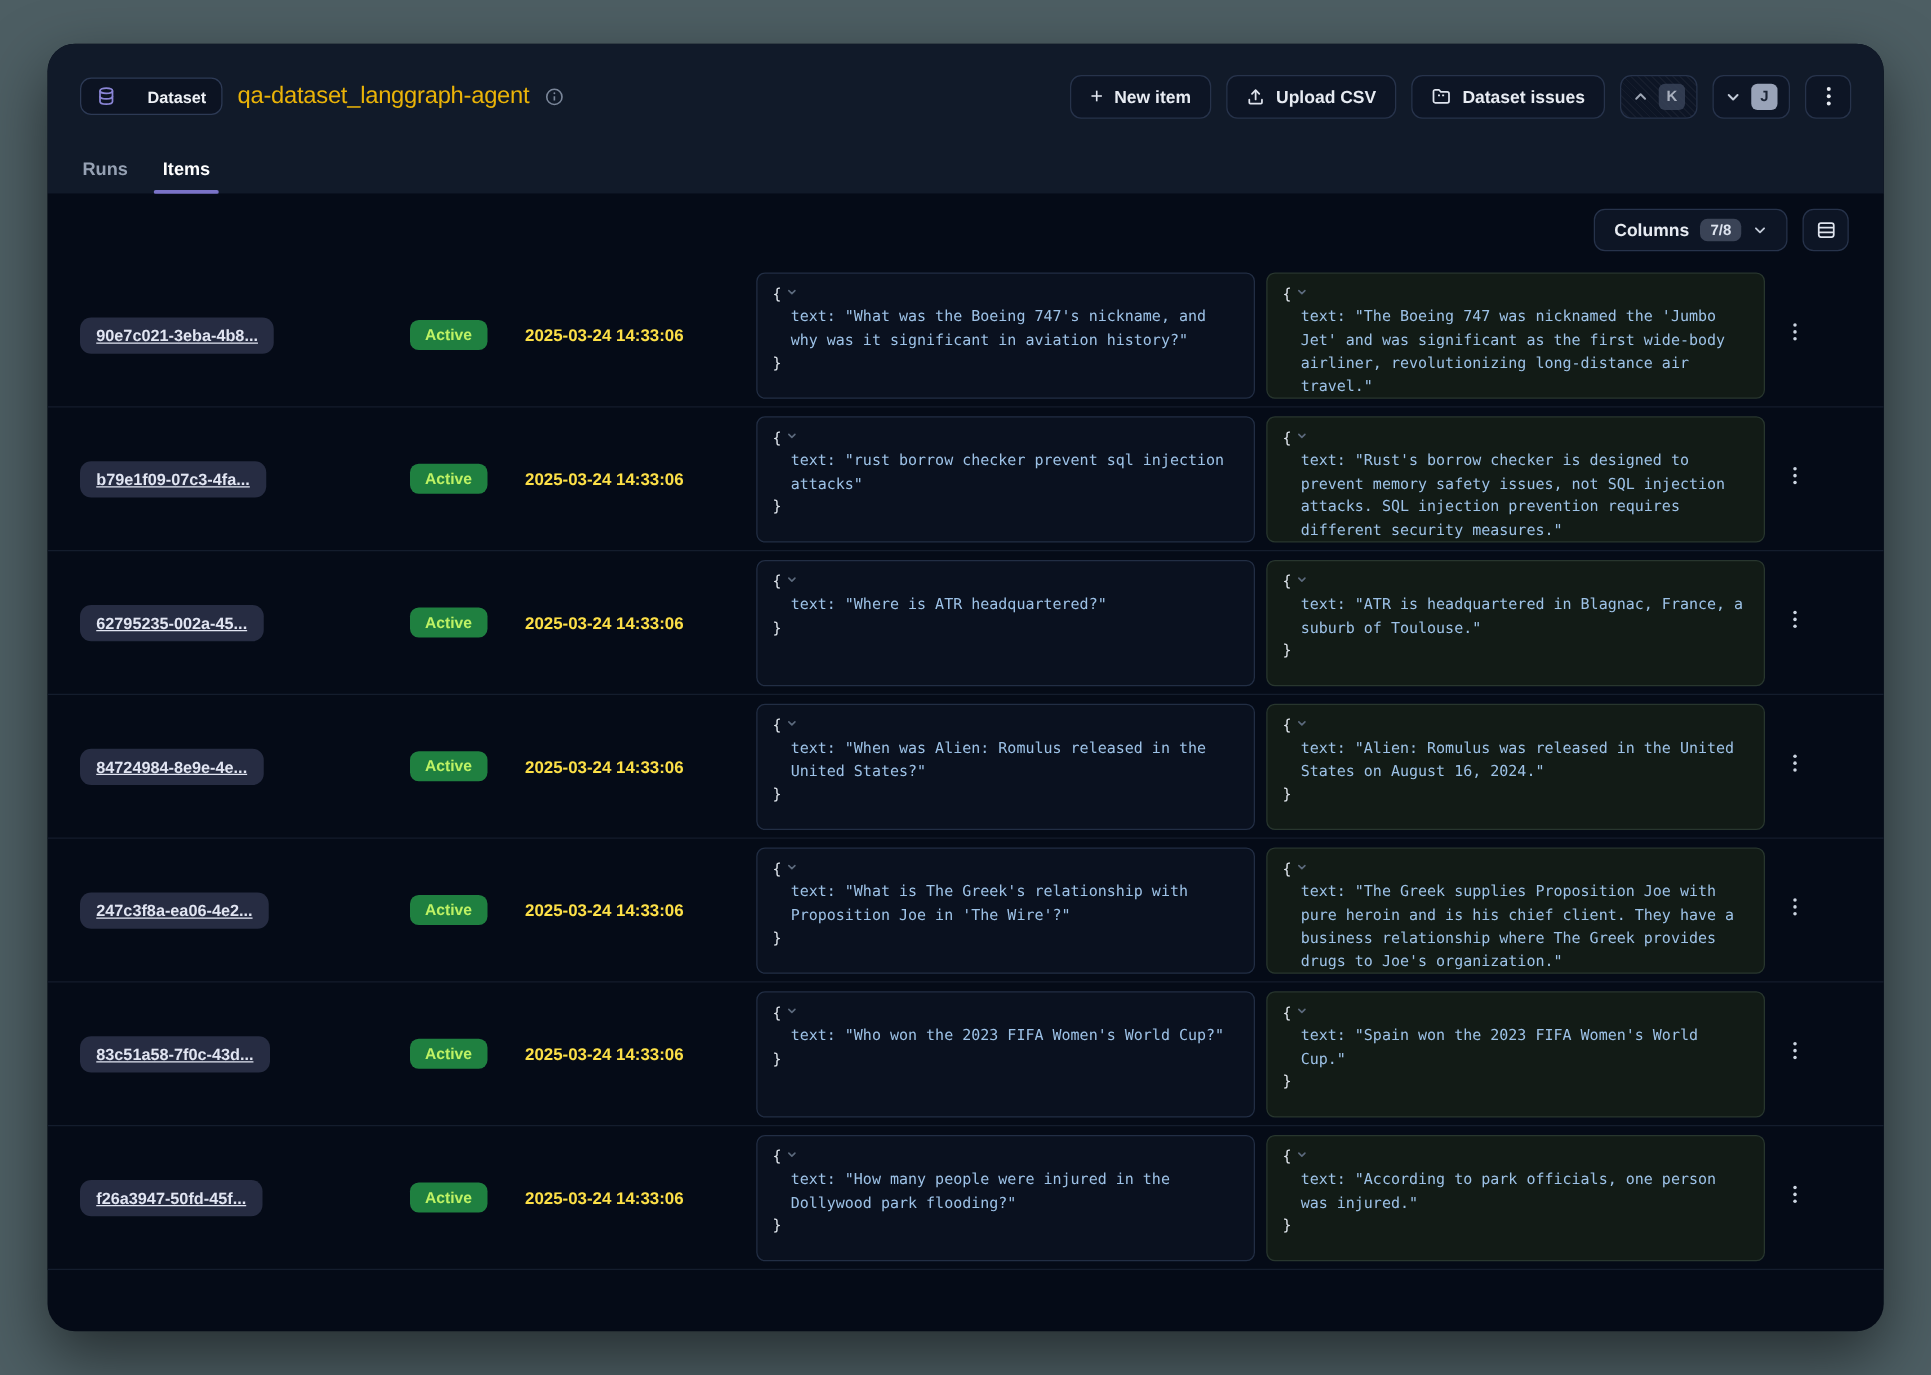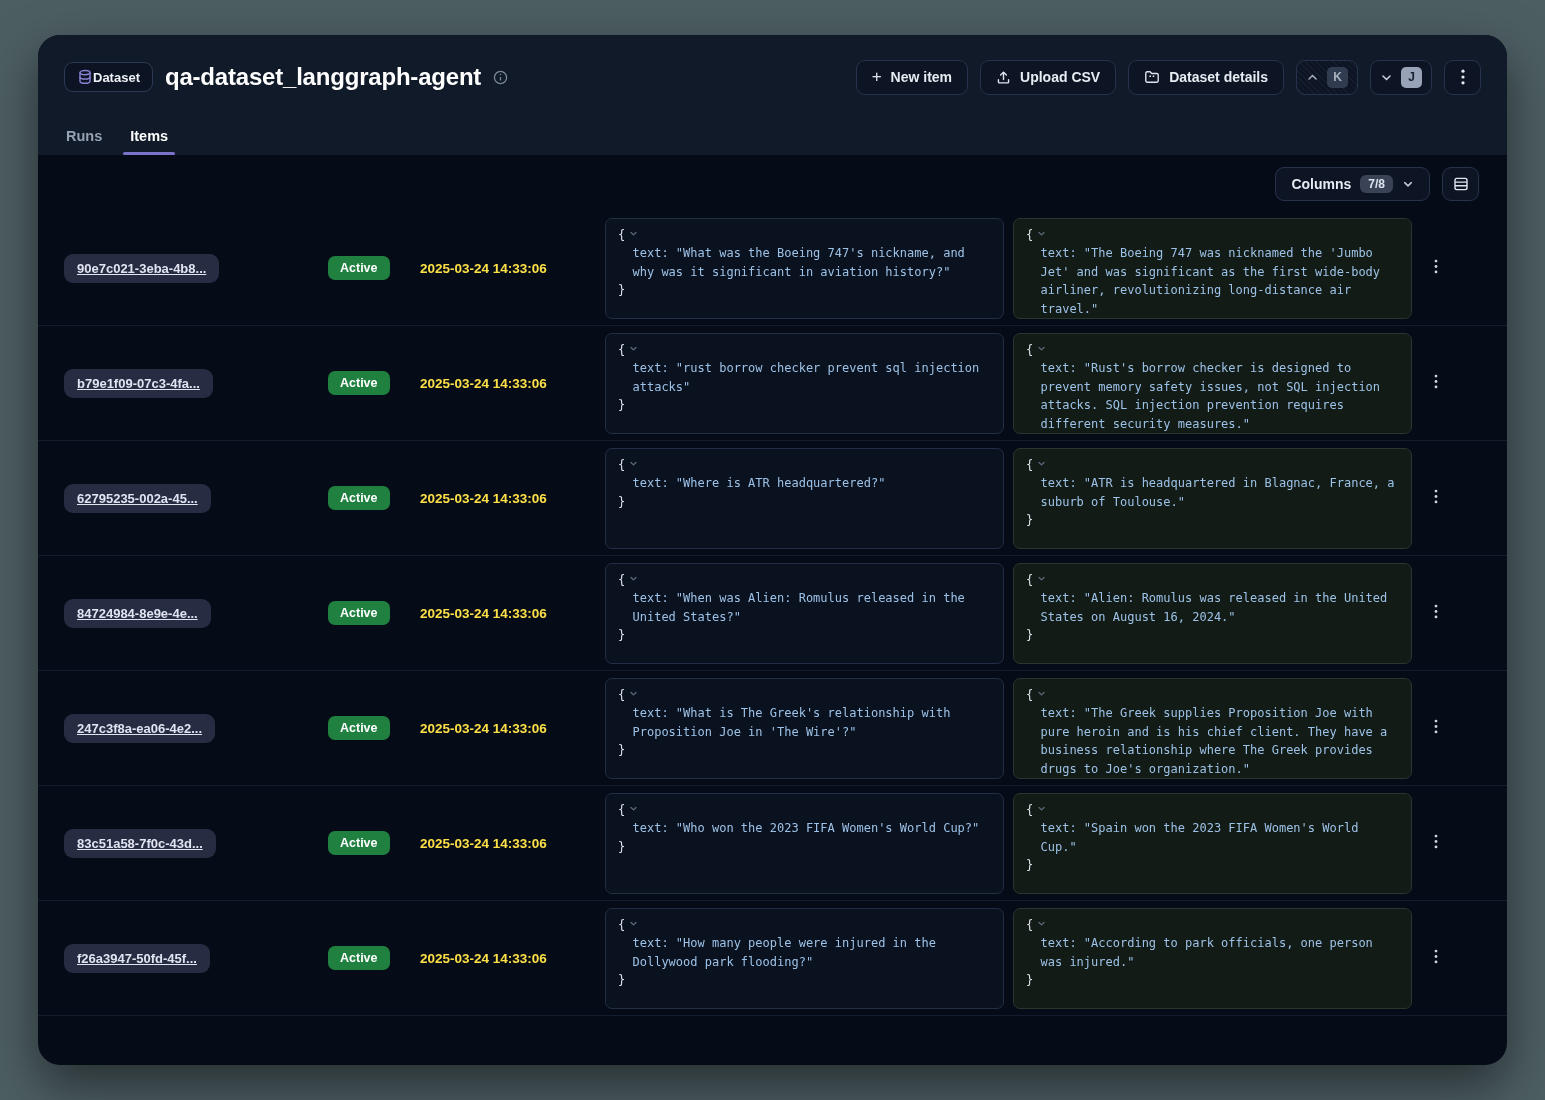--- a/index.html
+++ b/index.html
@@ -16,26 +16,26 @@
     background:#050b17;
     border-radius:22px;
     overflow:hidden;
     box-shadow:0 20px 50px rgba(0,0,0,.5);
   }
   
   .win-header { background:#111a29; padding:24px 26px 0 26px; }
   .header-top { display:flex; justify-content:space-between; align-items:center; height:36px; }
   .header-left { display:flex; align-items:center; gap:12px; }
   .dataset-badge {
-    display:inline-flex; align-items:center; gap:0;
+    display:inline-flex; align-items:center; gap:25px;
     border:1px solid #2d3a55; background:#0c1322;
     border-radius:9px; padding:6px 12px;
   }
   .dataset-badge .label { color:#eef1f6; font-size:13px; font-weight:700; }
-  .page-title { color:#ffffff; font-size:24px; font-weight:700; letter-spacing:-.2px; }
+  .page-title { color:#eab308; font-size:19px; font-weight:400; letter-spacing:-.2px; }
   .icon { display:inline-flex; align-items:center; justify-content:center; }
   .header-actions { display:flex; align-items:center; gap:12px; }
   .btn {
     display:inline-flex; align-items:center; gap:9px;
     height:35px; padding:0 15px;
     background:#0d1525; border:1px solid #27334b; border-radius:9px;
     color:#e7ebf2; font-size:14px; font-weight:600;
     font-family:"Liberation Sans",sans-serif; cursor:pointer;
   }
   .btn .plus { font-size:17px; font-weight:500; color:#dfe4ee; line-height:1; margin-top:-1px; }
@@ -74,21 +74,21 @@
     height:45px; color:#8e99ab; font-size:14px; font-weight:600;
     border-top:1px solid #192333; border-bottom:1px solid #1c2636;
   }
   .th { display:flex; align-items:center; gap:6px; }
   .trow { height:115px; border-bottom:1px solid #141d2d; }
   .id-pill {
     display:inline-block; background:#262c42; color:#e1e5f2;
     font-size:13px; font-weight:700; padding:7px 13px; border-radius:9px; cursor:pointer;text-decoration:underline;
   }
   .status-badge {
-    display:inline-block; background:#1f8040; color:#ffffff;
+    display:inline-block; background:#1f8040; color:#bef264;
     font-size:12.5px; font-weight:600; padding:5px 12px; border-radius:7px;
   }
   .created { color:#fde047; font-size:13.5px; font-weight:600; }
   .code-box {
     width:399px; height:101px; border-radius:7px;
     padding:7px 12px 0 12px; overflow:hidden;
     font-family:"DejaVu Sans Mono", monospace;
     font-size:12px; line-height:18.5px; cursor:pointer;
   }
   .input-box  { background:#0a111f; border:1px solid #222e44; }
@@ -142,21 +142,21 @@
           </span>
           <span>Upload CSV</span>
         </button>
         <button class="btn">
           <span class="icon">
             <svg width="16" height="16" viewBox="0 0 16 16" fill="none" stroke="#dfe4ee" stroke-width="1.4" stroke-linejoin="round">
               <path d="M1.8 4.2c0-.8.6-1.4 1.4-1.4h2.9l1.6 1.7h5.1c.8 0 1.4.6 1.4 1.4v5.9c0 .8-.6 1.4-1.4 1.4H3.2c-.8 0-1.4-.6-1.4-1.4z"></path>
               <path d="M5.4 7.2h1.7M8.7 7.2h1.7" stroke-dasharray="1.6 1.3"></path>
             </svg>
           </span>
-          <span>Dataset details</span>
+          <span>Dataset issues</span>
         </button>
         <button class="btn btn-nav btn-prev">
           <span class="icon">
             <svg width="13" height="13" viewBox="0 0 14 14" fill="none" stroke="#c3cbd9" stroke-width="1.7" stroke-linecap="round" stroke-linejoin="round">
                 <path d="M3.2 8.6 7 4.8l3.8 3.8"></path>
               </svg>
           </span>
           <span class="keycap">K</span>
         </button>
         <button class="btn btn-nav">

